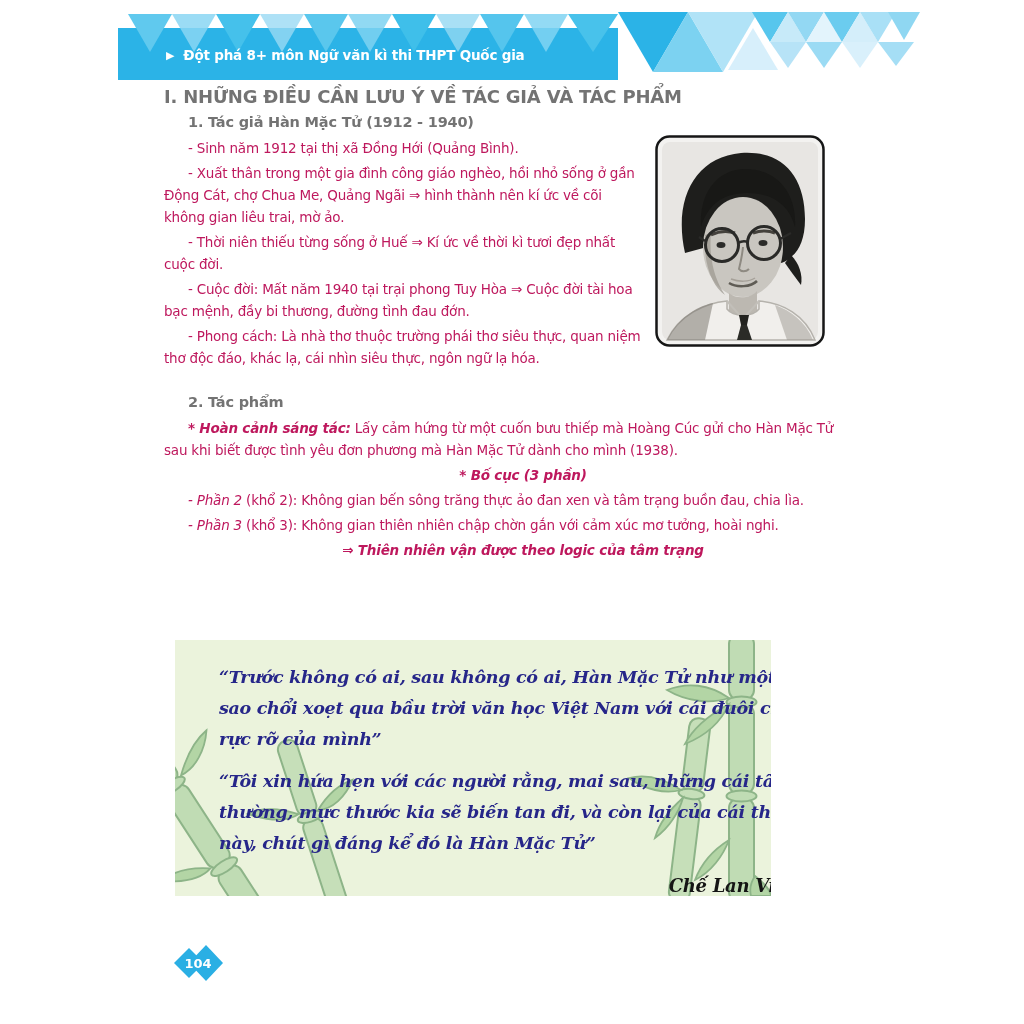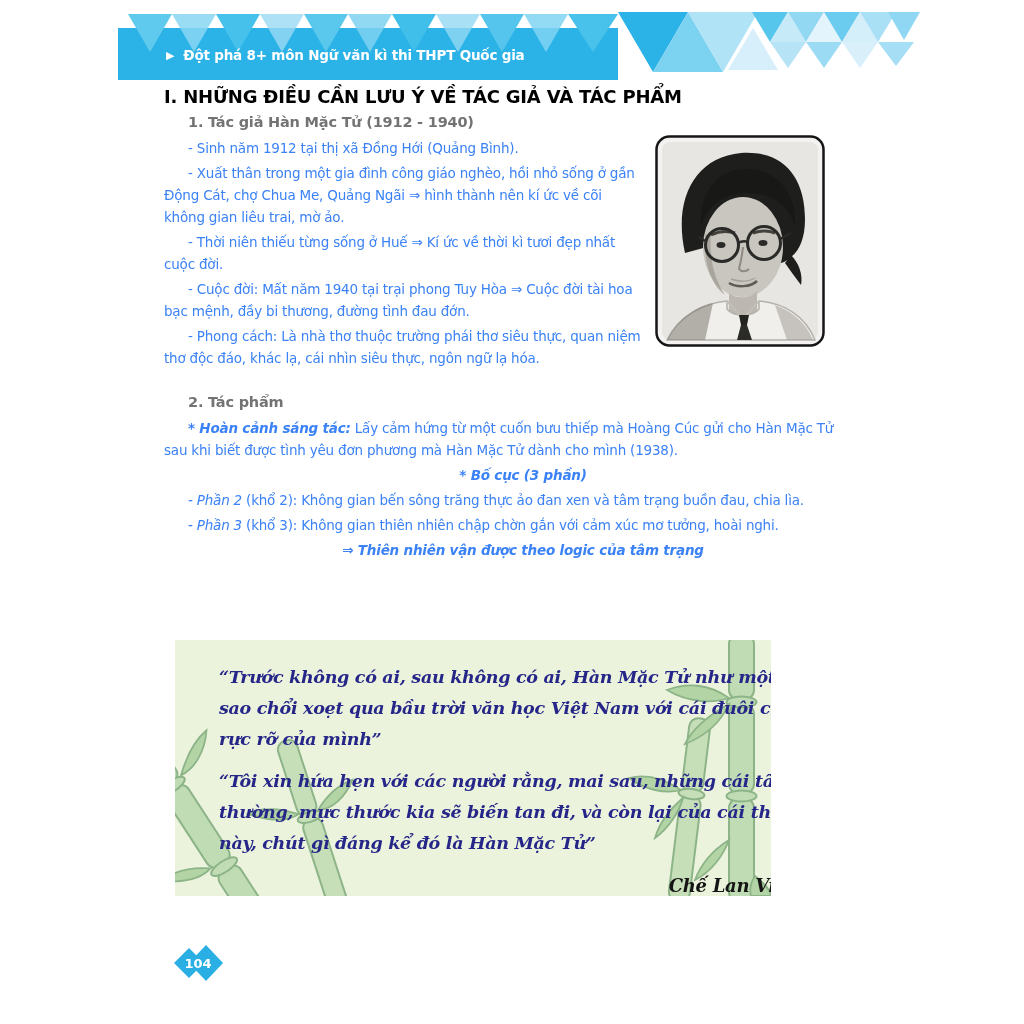--- a/index.html
+++ b/index.html
@@ -15,26 +15,26 @@
   .banner-text {
     position:absolute; left:48px; top:34px; height:22px;
     display:flex; align-items:center; gap:9px;
     color:#fff; font-weight:bold; font-size:13.5px; letter-spacing:-0.2px;
   }
   .banner-arrow { font-size:11px; line-height:1; margin-top:1px; }
 
   
   .main-heading {
     position:absolute; left:164px; top:86px; margin:0;
-    font-size:18px; font-weight:bold; color:#000000; white-space:nowrap; letter-spacing:-0.2px;
+    font-size:18px; font-weight:bold; color:#737373; white-space:nowrap; letter-spacing:-0.2px;
   }
   .sec1 { position:absolute; left:164px; top:114px; width:694px; }
   .sec2 { position:absolute; left:164px; top:394px; width:694px; }
   .sec-heading { margin:0 0 7px 24px; font-size:14.5px; font-weight:bold; color:#737373; letter-spacing:-0.2px; }
-  p.body { margin:0 0 3px 0; font-size:13.5px; line-height:22px; letter-spacing:-0.2px; text-indent:24px; color:#3b82f6; }
+  p.body { margin:0 0 3px 0; font-size:13.5px; line-height:22px; letter-spacing:-0.2px; text-indent:24px; color:#be185d; }
   .bi { font-weight:bold; font-style:italic;text-align:center; }
   .it { font-style:italic; }
   .photo-frame { float:right; width:170px; height:212px; margin:-2px 33px 10px 14px; }
 
   
   .quote-box {
     position:absolute; left:175px; top:640px; width:596px; height:256px;
     background:#ebf3dc; overflow:hidden;
   }
   .bamboo-left  { position:absolute; left:0; bottom:0; }

